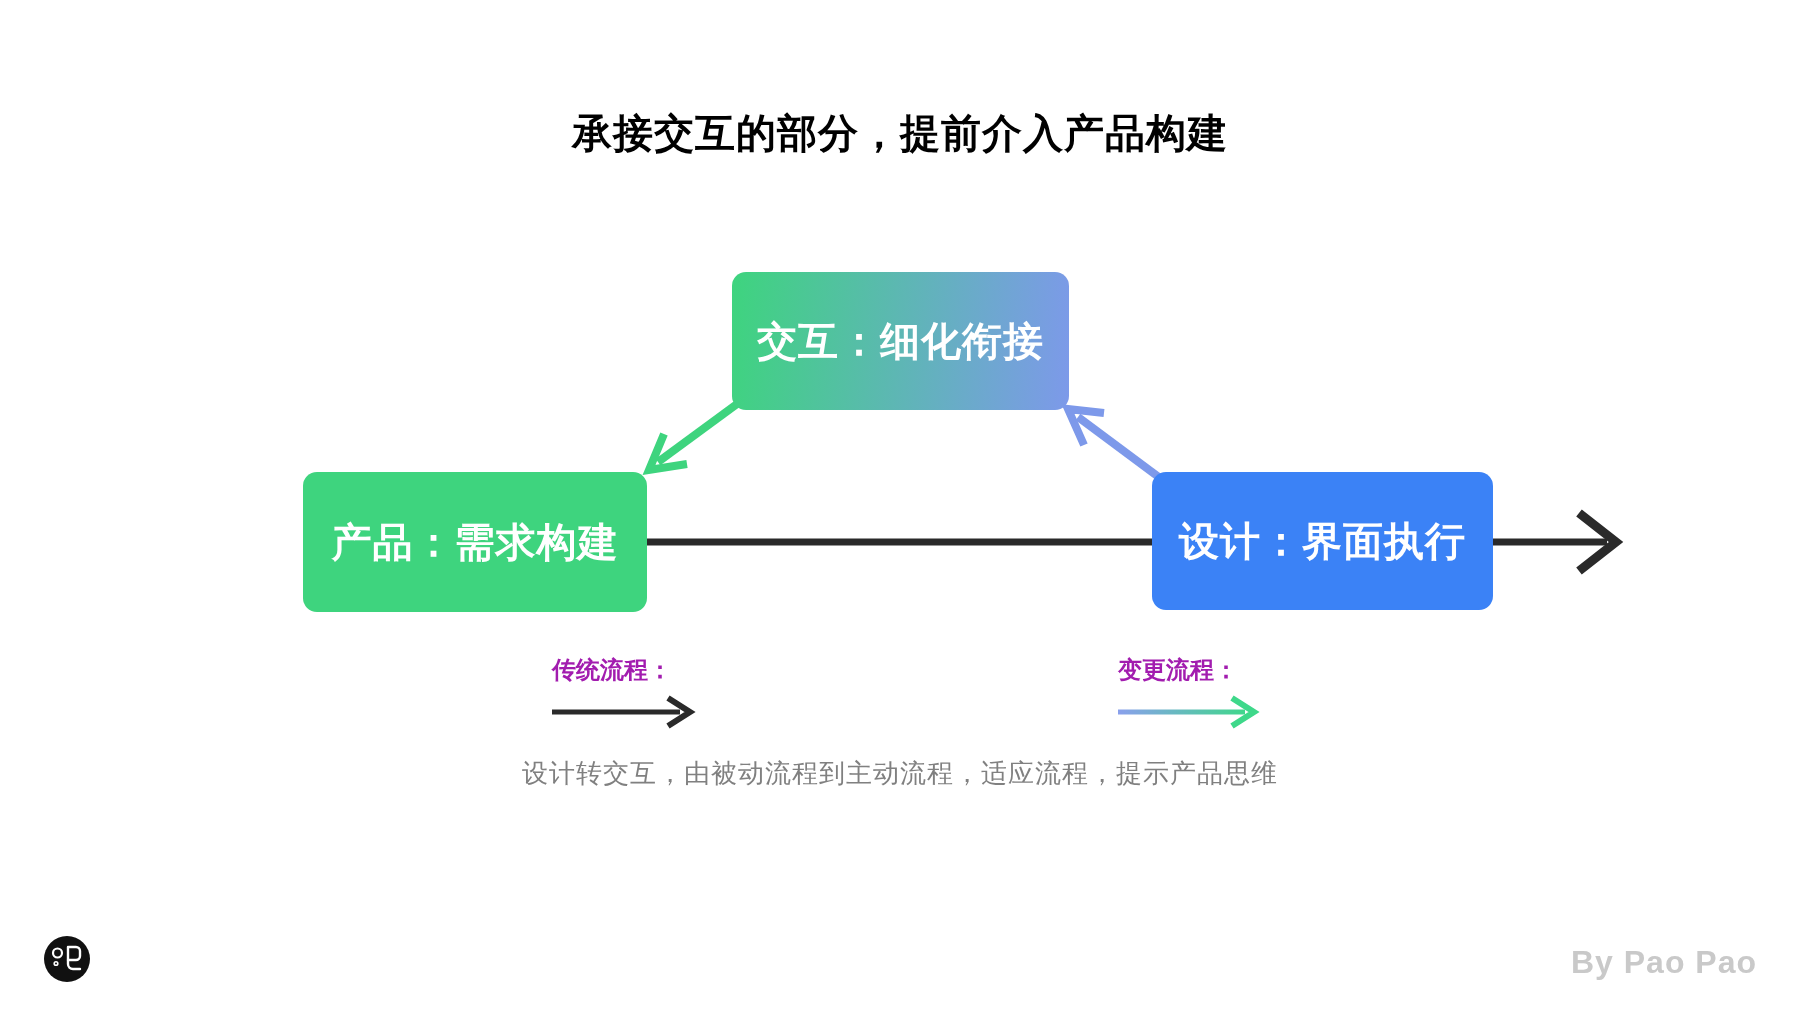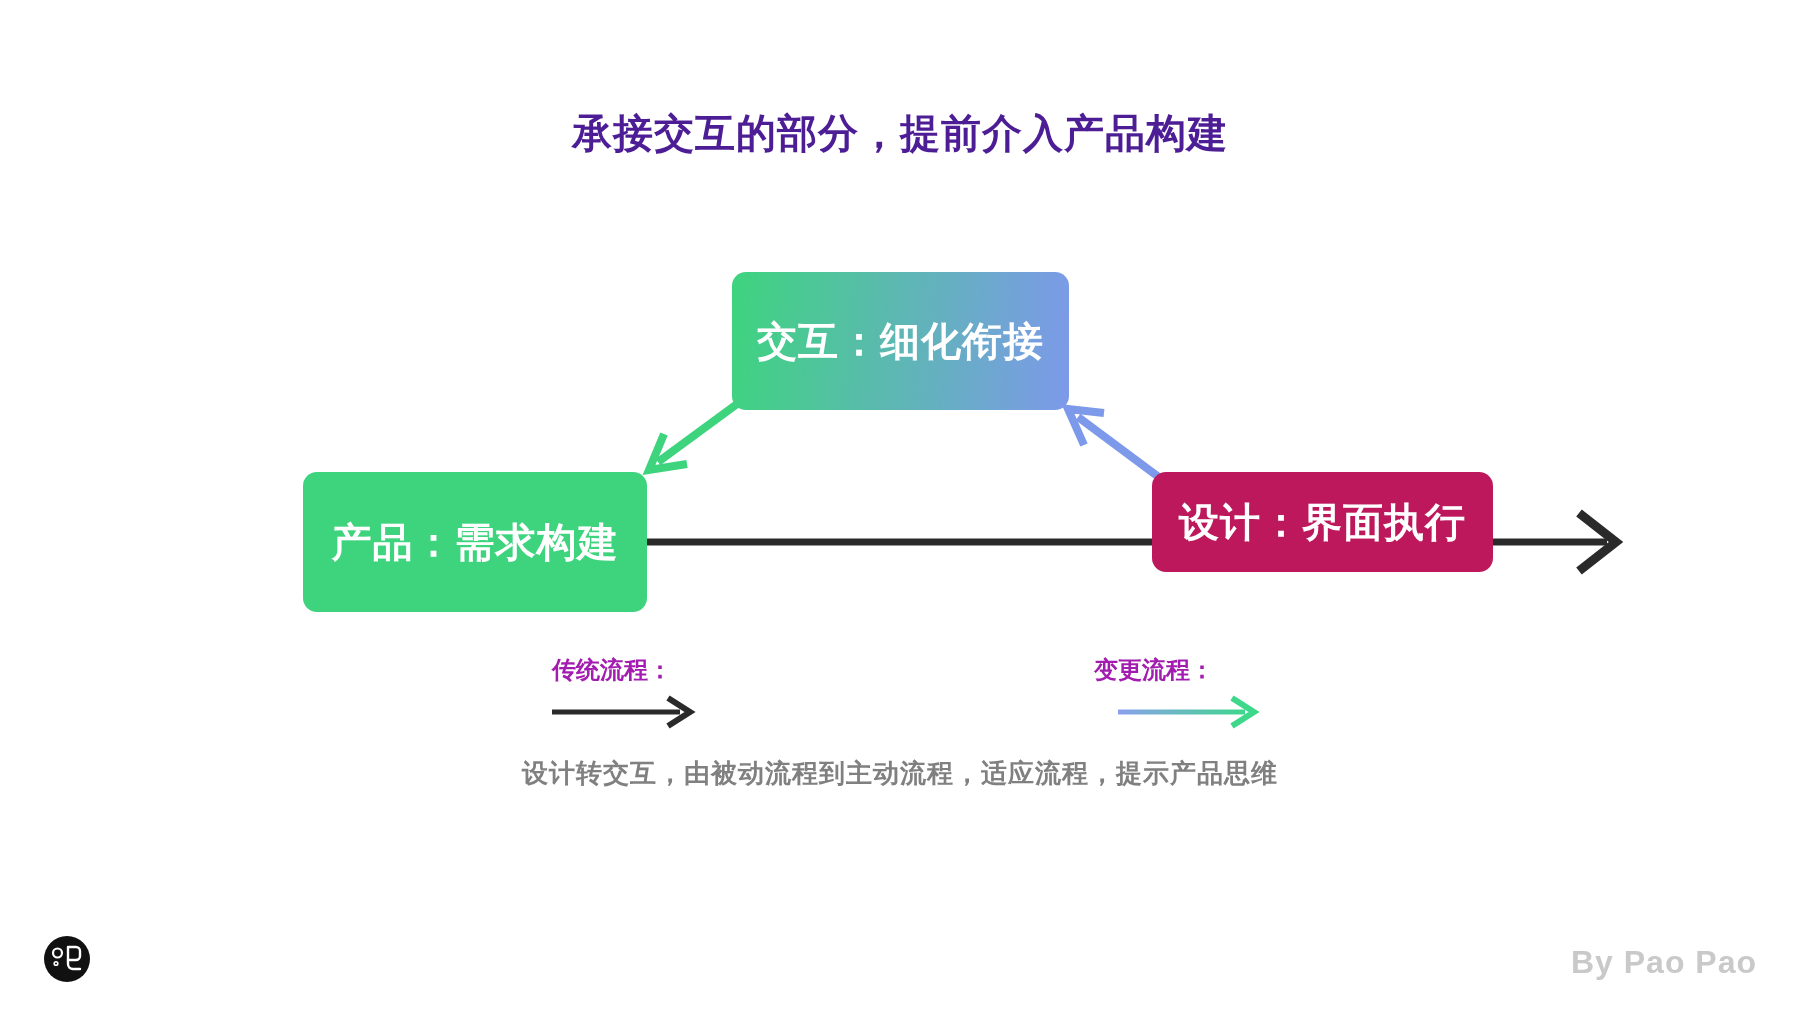--- a/index.html
+++ b/index.html
@@ -11,21 +11,21 @@
     overflow: hidden;
     font-family: "Liberation Sans", "DejaVu Sans", sans-serif;
   }
   .title {
     position: absolute;
     left: 0; top: 106px;
     width: 100%;
     text-align: center;
     font-size: 40px;
     font-weight: 700;
-    color: #4c1d95;
+    color: #000000;
     letter-spacing: 1px;
   }
   .arrow-layer {
     position: absolute;
     left: 0; top: 0;
     z-index: 1;
   }
   .node {
     position: absolute;
     z-index: 2;
@@ -41,41 +41,41 @@
   }
   .node-interaction {
     left: 732px; top: 272px; width: 337px; height: 138px;
     background: linear-gradient(95deg, #3ed47e 0%, #7d99ea 100%);
   }
   .node-product {
     left: 303px; top: 472px; width: 344px; height: 140px;
     background: #3ed47e;
   }
   .node-design {
-    left: 1152px; top: 472px; width: 341px; height: 100px;
-    background: #be185d;
+    left: 1152px; top: 472px; width: 341px; height: 138px;
+    background: #3b82f6;
   }
   .legend-label {
     position: absolute;
     top: 654px;
     z-index: 2;
     font-size: 24px;
     font-weight: 700;
     color: #a21caf;
     white-space: nowrap;
   }
   .legend-traditional { left: 552px; }
-  .legend-changed { left: 1094px; text-align: center; }
+  .legend-changed { left: 1118px; text-align: center; }
   .caption {
     position: absolute;
     left: 0; top: 756px;
     width: 100%;
     text-align: center;
     font-size: 26px;
-    font-weight: 700;
+    font-weight: 400;
     color: #808080;
     letter-spacing: 1px;
   }
   .credit {
     position: absolute;
     right: 43px; top: 944px;
     font-size: 32px;
     font-weight: 700;
     color: #c9c9c9;
     letter-spacing: 1px;

